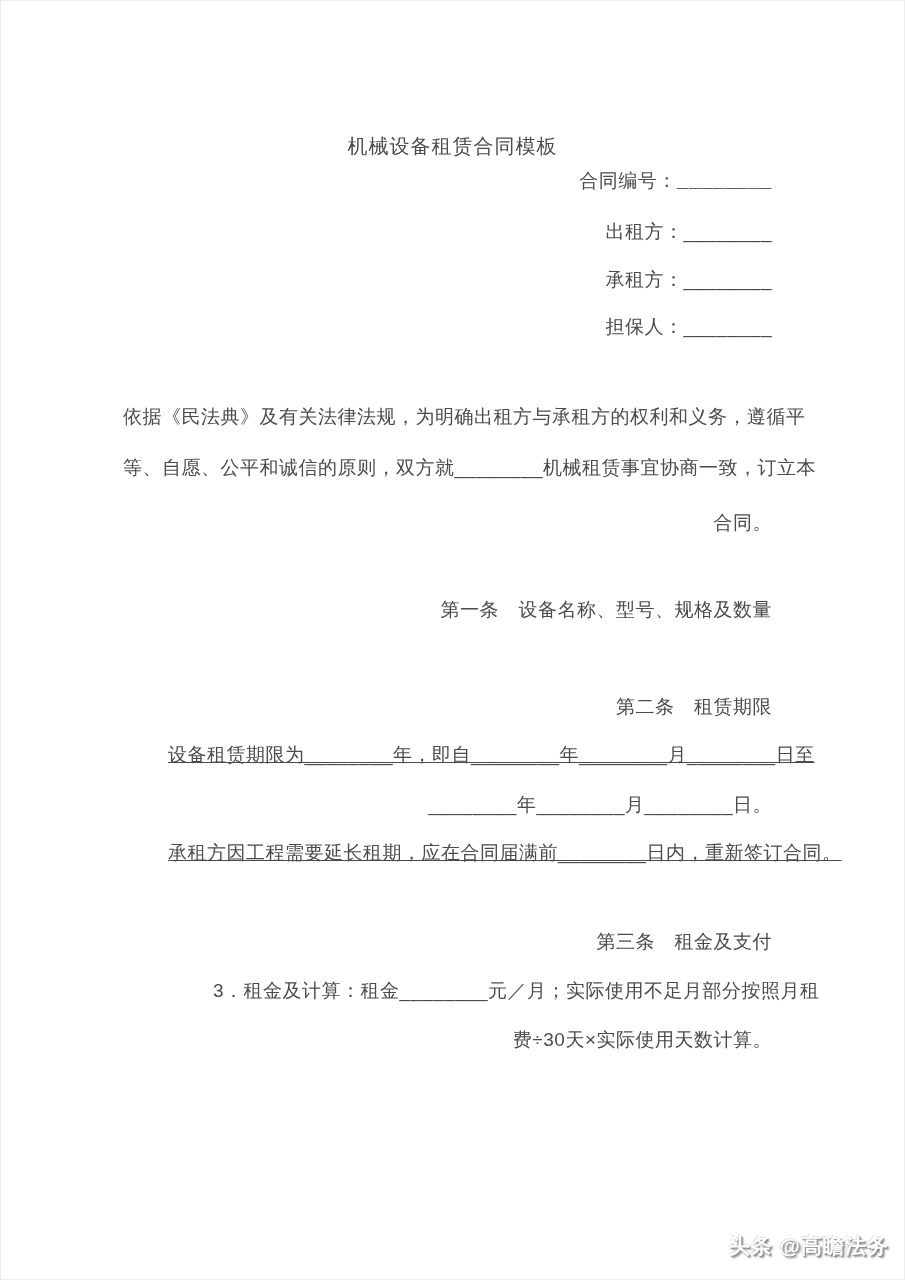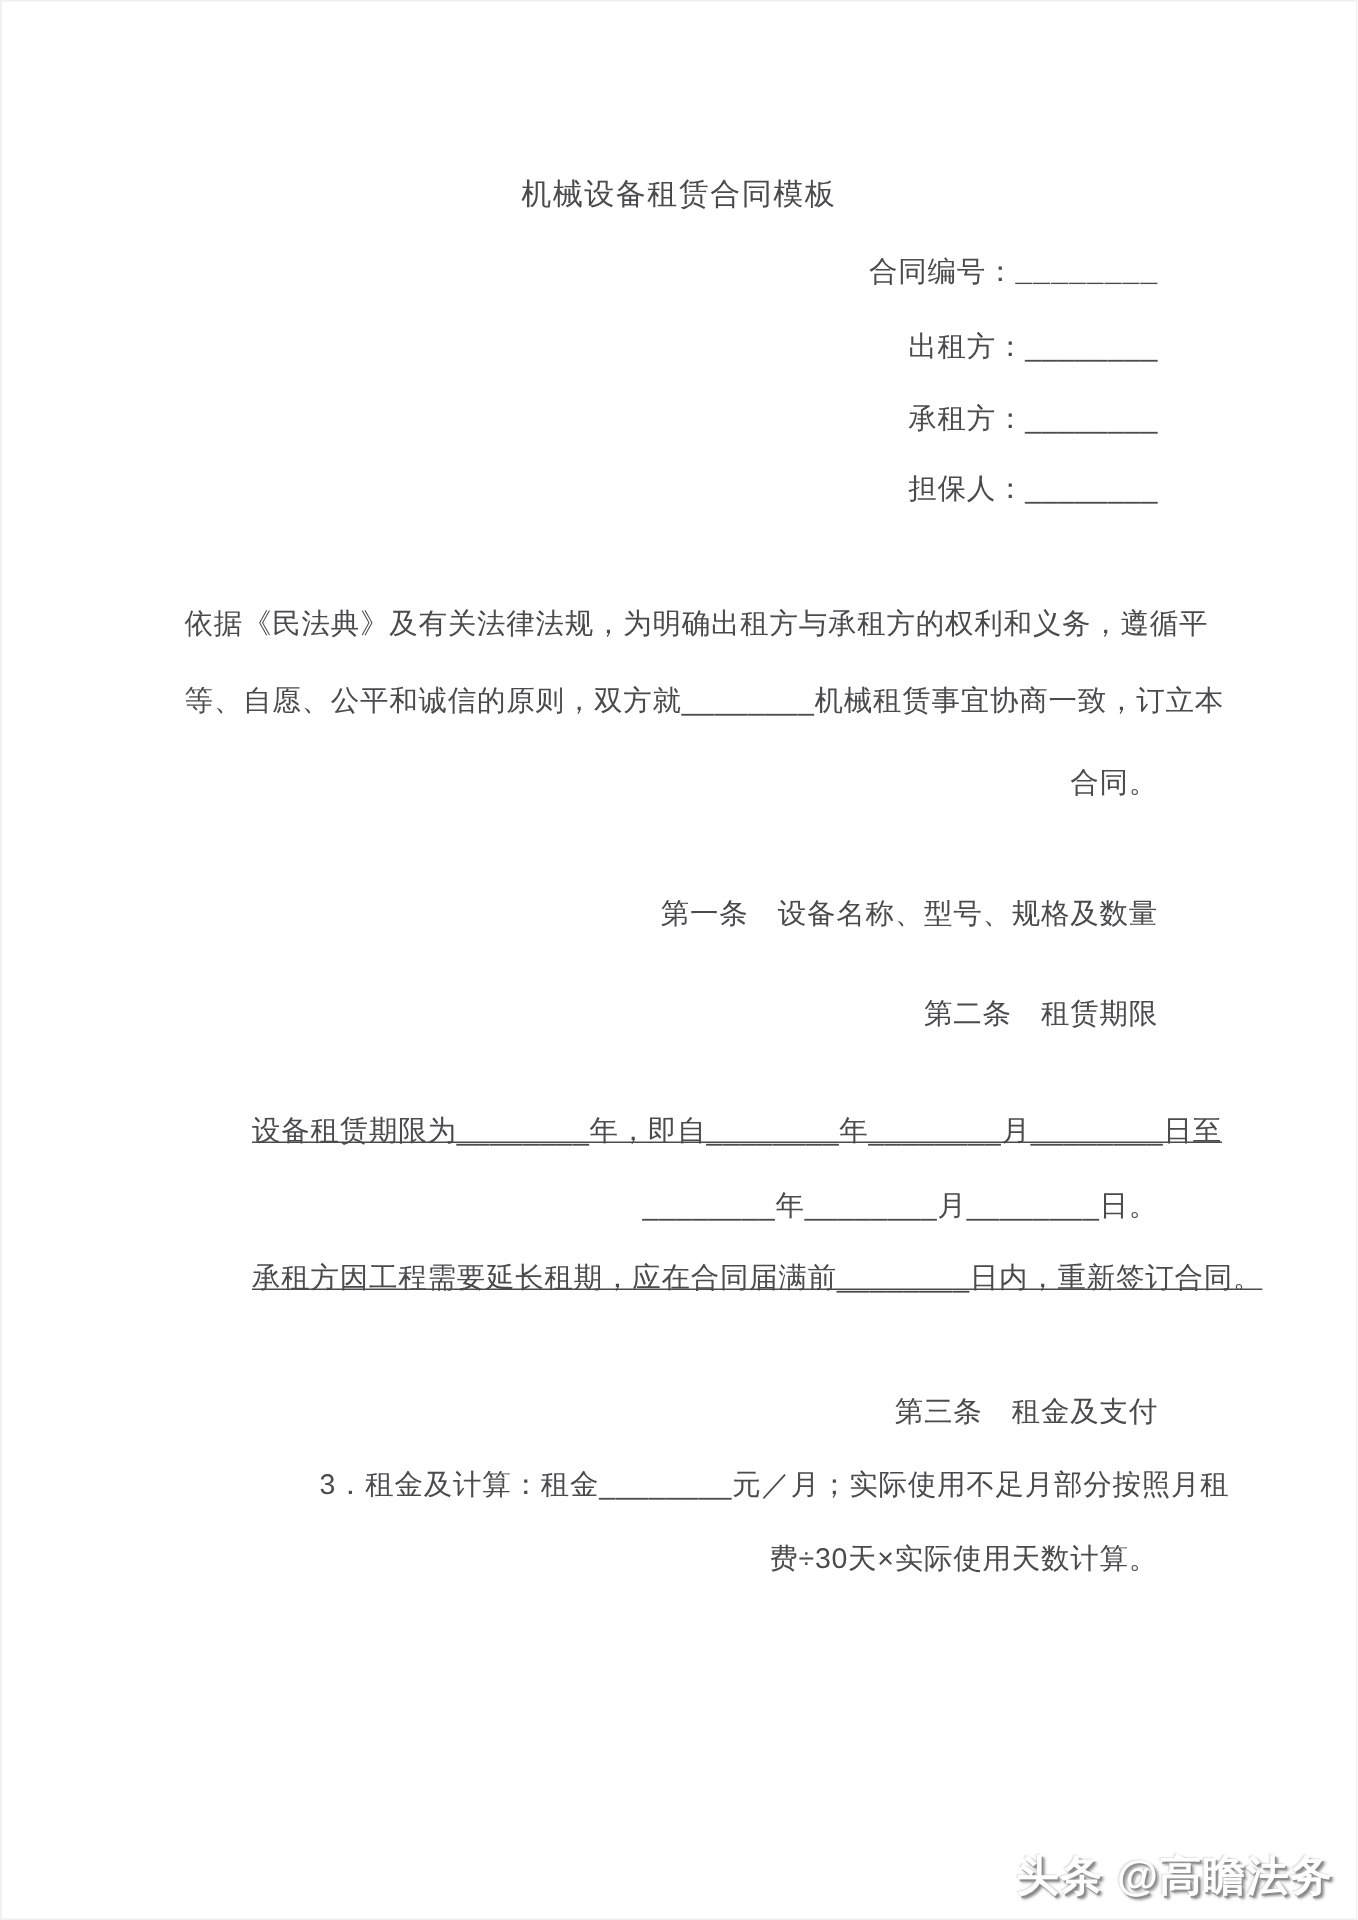--- a/index.html
+++ b/index.html
@@ -28,37 +28,38 @@
     text-align: right;
   }
   .title-line {
     position: absolute;
     left: 0;
     right: 0;
     text-align: center;
     font-size: 20px;
     letter-spacing: 1px;
     line-height: 28px;
+    margin-top: 16px;
   }
   .right-align {
     text-align: right;
     font-family: Liberation Mono, monospace;
   }
   .indent-2 {
     padding-left: 45px;
     text-decoration: underline;
   }
   .indent-4 {
     padding-left: 90px;
   }
   .watermark {
     position: absolute;
     top: 1232px;
     right: 16px;
-    font-size: 28px;
+    font-size: 21px;
     font-weight: bold;
     letter-spacing: 1px;
     color: #ffffff;
     text-shadow: 2px 2px 2px #8a8a8a, -1px -1px 1px #e2e2e2, 1px 1px 0 #9c9c9c;
   }
 </style>
 </head>
 <body>
 
 <div class="page">
@@ -74,21 +75,21 @@
   <div class="line" style="top:314px">担保人：________</div>
 
   <div class="line" style="top:404px">依据《民法典》及有关法律法规，为明确出租方与承租方的权利和义务，遵循平</div>
 
   <div class="line" style="top:455px">等、自愿、公平和诚信的原则，双方就________机械租赁事宜协商一致，订立本</div>
 
   <div class="line" style="top:510px">合同。</div>
 
   <div class="line" style="top:597px">第一条　设备名称、型号、规格及数量</div>
 
-  <div class="line" style="top:664px">第二条　租赁期限</div>
+  <div class="line" style="top:694px">第二条　租赁期限</div>
 
   <div class="line indent-2" style="top:742px">设备租赁期限为________年，即自________年________月________日至</div>
 
   <div class="line" style="top:792px">________年________月________日。</div>
 
   <div class="line indent-2" style="top:840px">承租方因工程需要延长租期，应在合同届满前________日内，重新签订合同。</div>
 
   <div class="line" style="top:929px">第三条　租金及支付</div>
 
   <div class="line indent-4" style="top:978px">3．租金及计算：租金________元／月；实际使用不足月部分按照月租</div>

